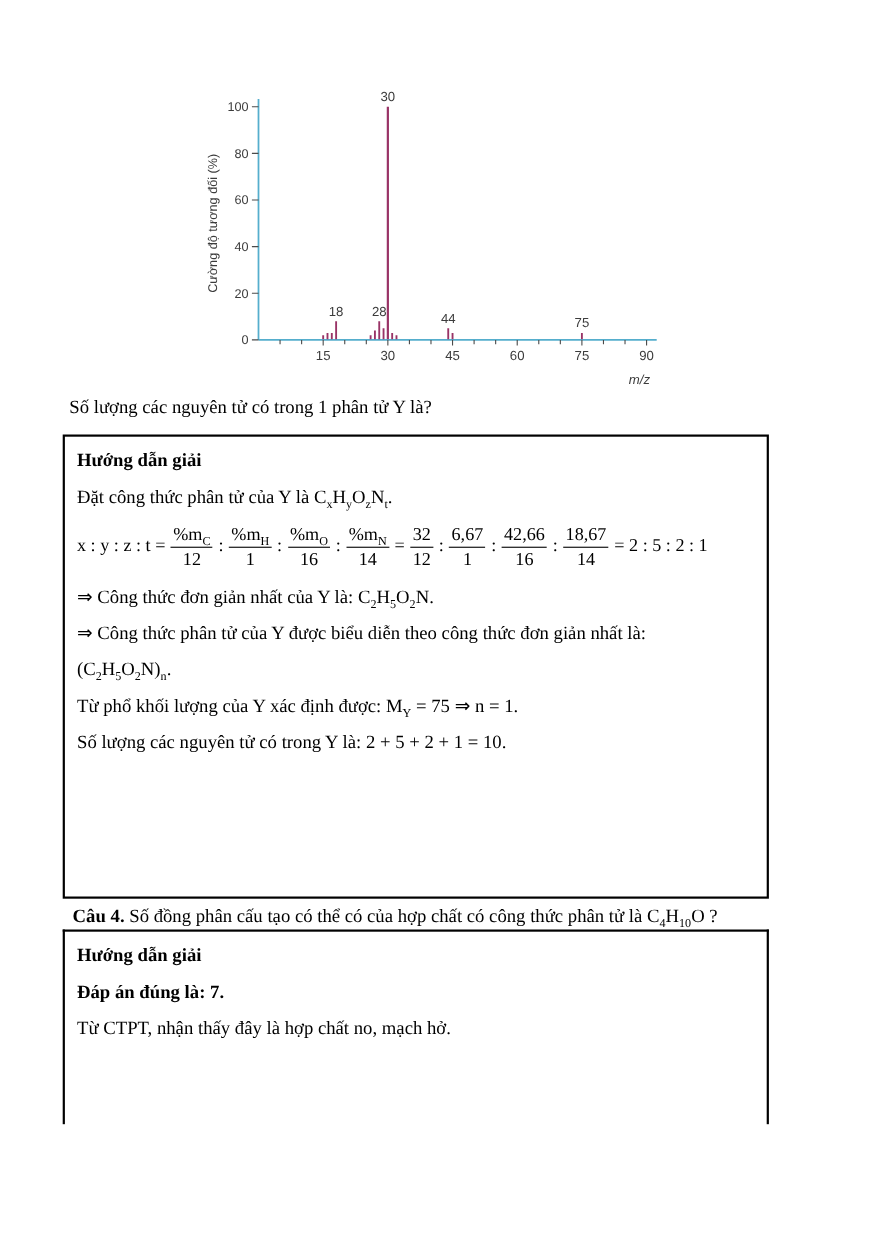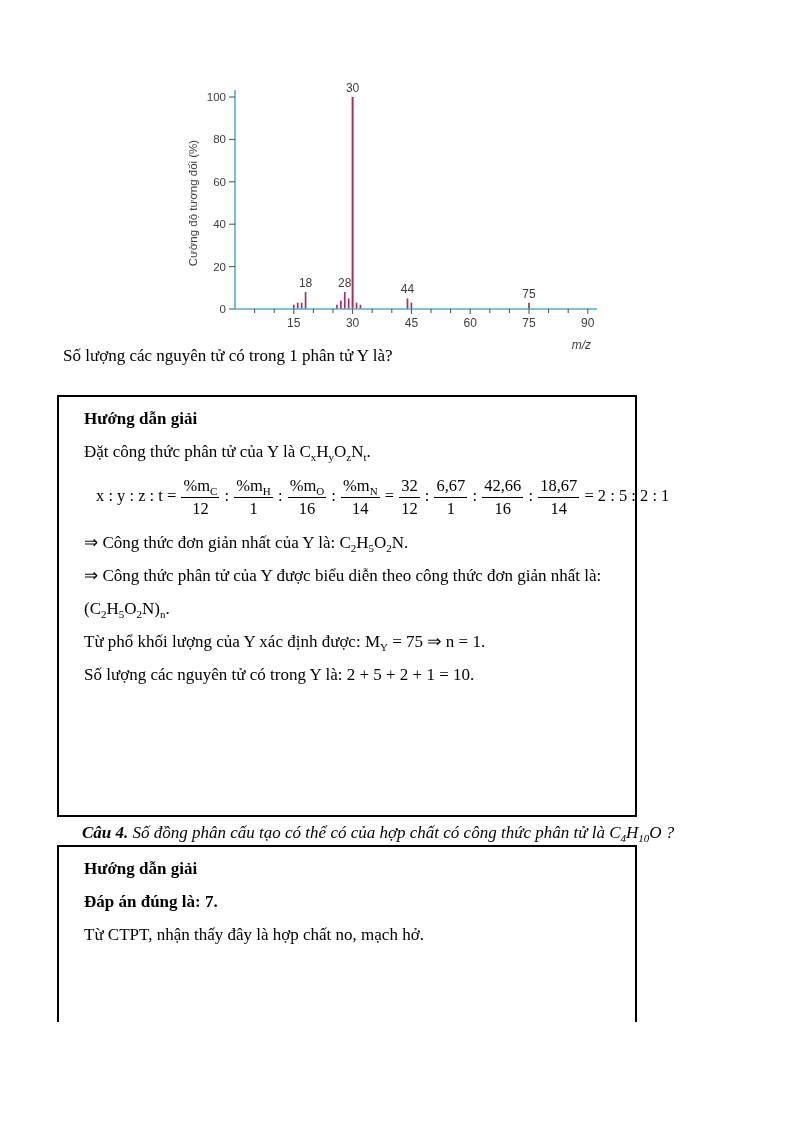--- a/index.html
+++ b/index.html
@@ -3,34 +3,34 @@
 <meta charset="utf-8">
 <style>
   html,body{margin:0;padding:0;background:#ffffff;}
   .page{
     position:relative;width:794px;height:1122px;background:#ffffff;overflow:hidden;
     font-family:"Liberation Serif", serif;font-size:17px;color:#000;
   }
   .chart-wrap{position:absolute;left:183px;top:74px;width:430px;height:278px;}
   #spectrum-svg{display:block;width:430px;height:278px;}
   #spectrum-svg text{font-family:"Liberation Sans", sans-serif;}
-  .q3-prompt{position:absolute;left:63px;top:343px;line-height:26px;}
+  .q3-prompt{position:absolute;left:63px;top:357px;line-height:26px;}
   .sol-box{
-    position:absolute;left:57px;width:580px;box-sizing:border-box;
-    border:2px solid #000;background:#fff;padding:5px 25px 6px;
+    position:absolute;left:57px;width:642px;box-sizing:border-box;
+    border:2px solid #000;background:#fff;padding:5px 11px 6px;
   }
   #box1{top:395px;height:422px;}
   #box2{top:845px;height:177px;border-bottom:none;}
   .sol-line{line-height:33px;white-space:nowrap;}
-  .eq-line{line-height:normal;padding:8px 0 7px;white-space:nowrap;font-size:16.5px;margin-left:12px;}
+  .eq-line{line-height:normal;padding:8px 0 7px;white-space:nowrap;font-size:16.5px;}
   .frac{display:inline-block;text-align:center;vertical-align:middle;margin:0 1px;}
   .frac .n{display:block;border-bottom:1.5px solid #000;padding:0 2px 1px;}
   .frac .d{display:block;padding-top:1px;}
   sub{font-size:11px;line-height:0;}
-  .q4-heading{position:absolute;left:82px;top:820px;line-height:26px;white-space:nowrap;font-style:italic;}
+  .q4-heading{position:absolute;left:66px;top:820px;line-height:26px;white-space:nowrap;}
 </style>
 </head>
 <body>
 
 <div class="page">
 
   <div class="chart-wrap">
     <svg id="spectrum-svg" viewBox="0 0 430 278">
         <line x1="52" y1="16" x2="52" y2="235" stroke="#55aecd" stroke-width="1.6"></line>
         <line x1="52" y1="235" x2="414" y2="235" stroke="#55aecd" stroke-width="1.6"></line>

